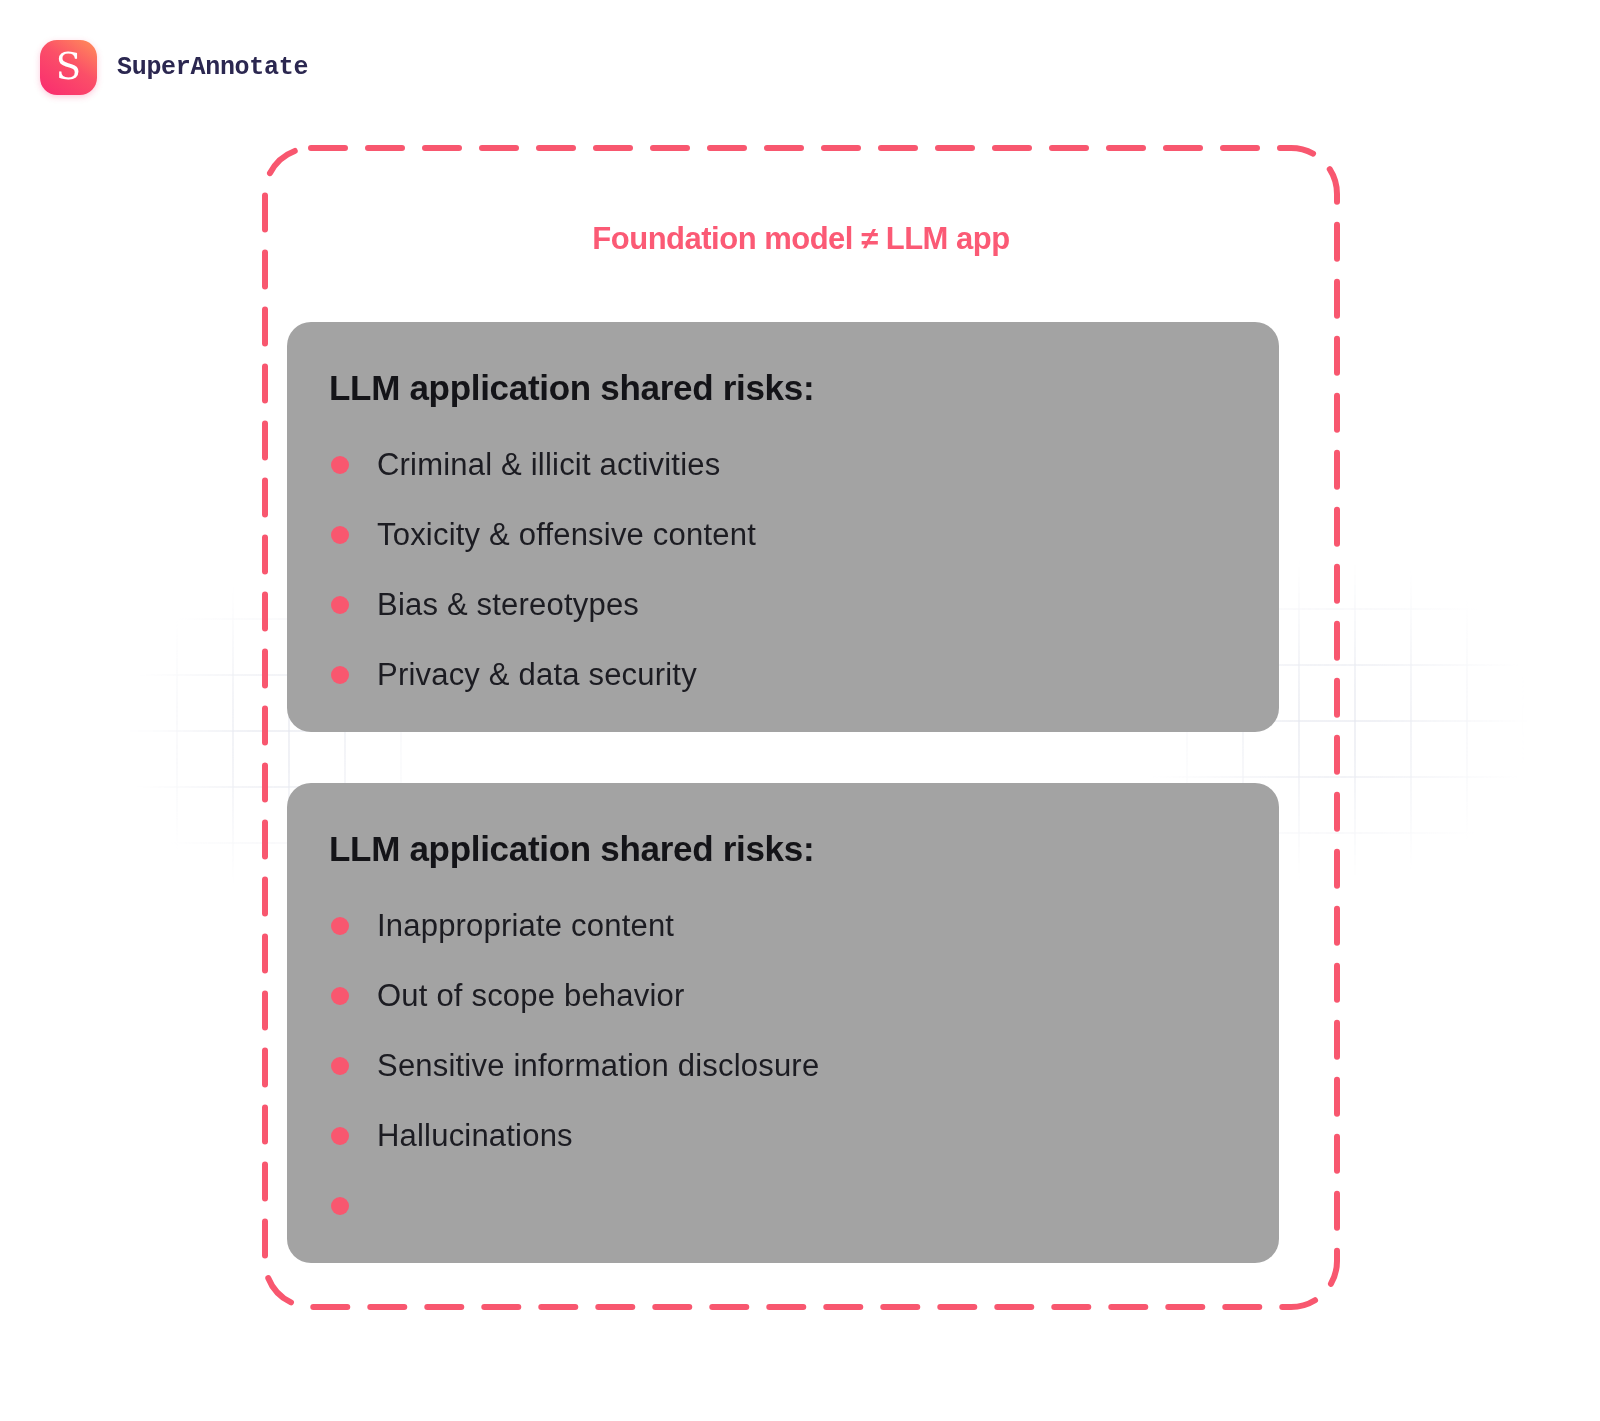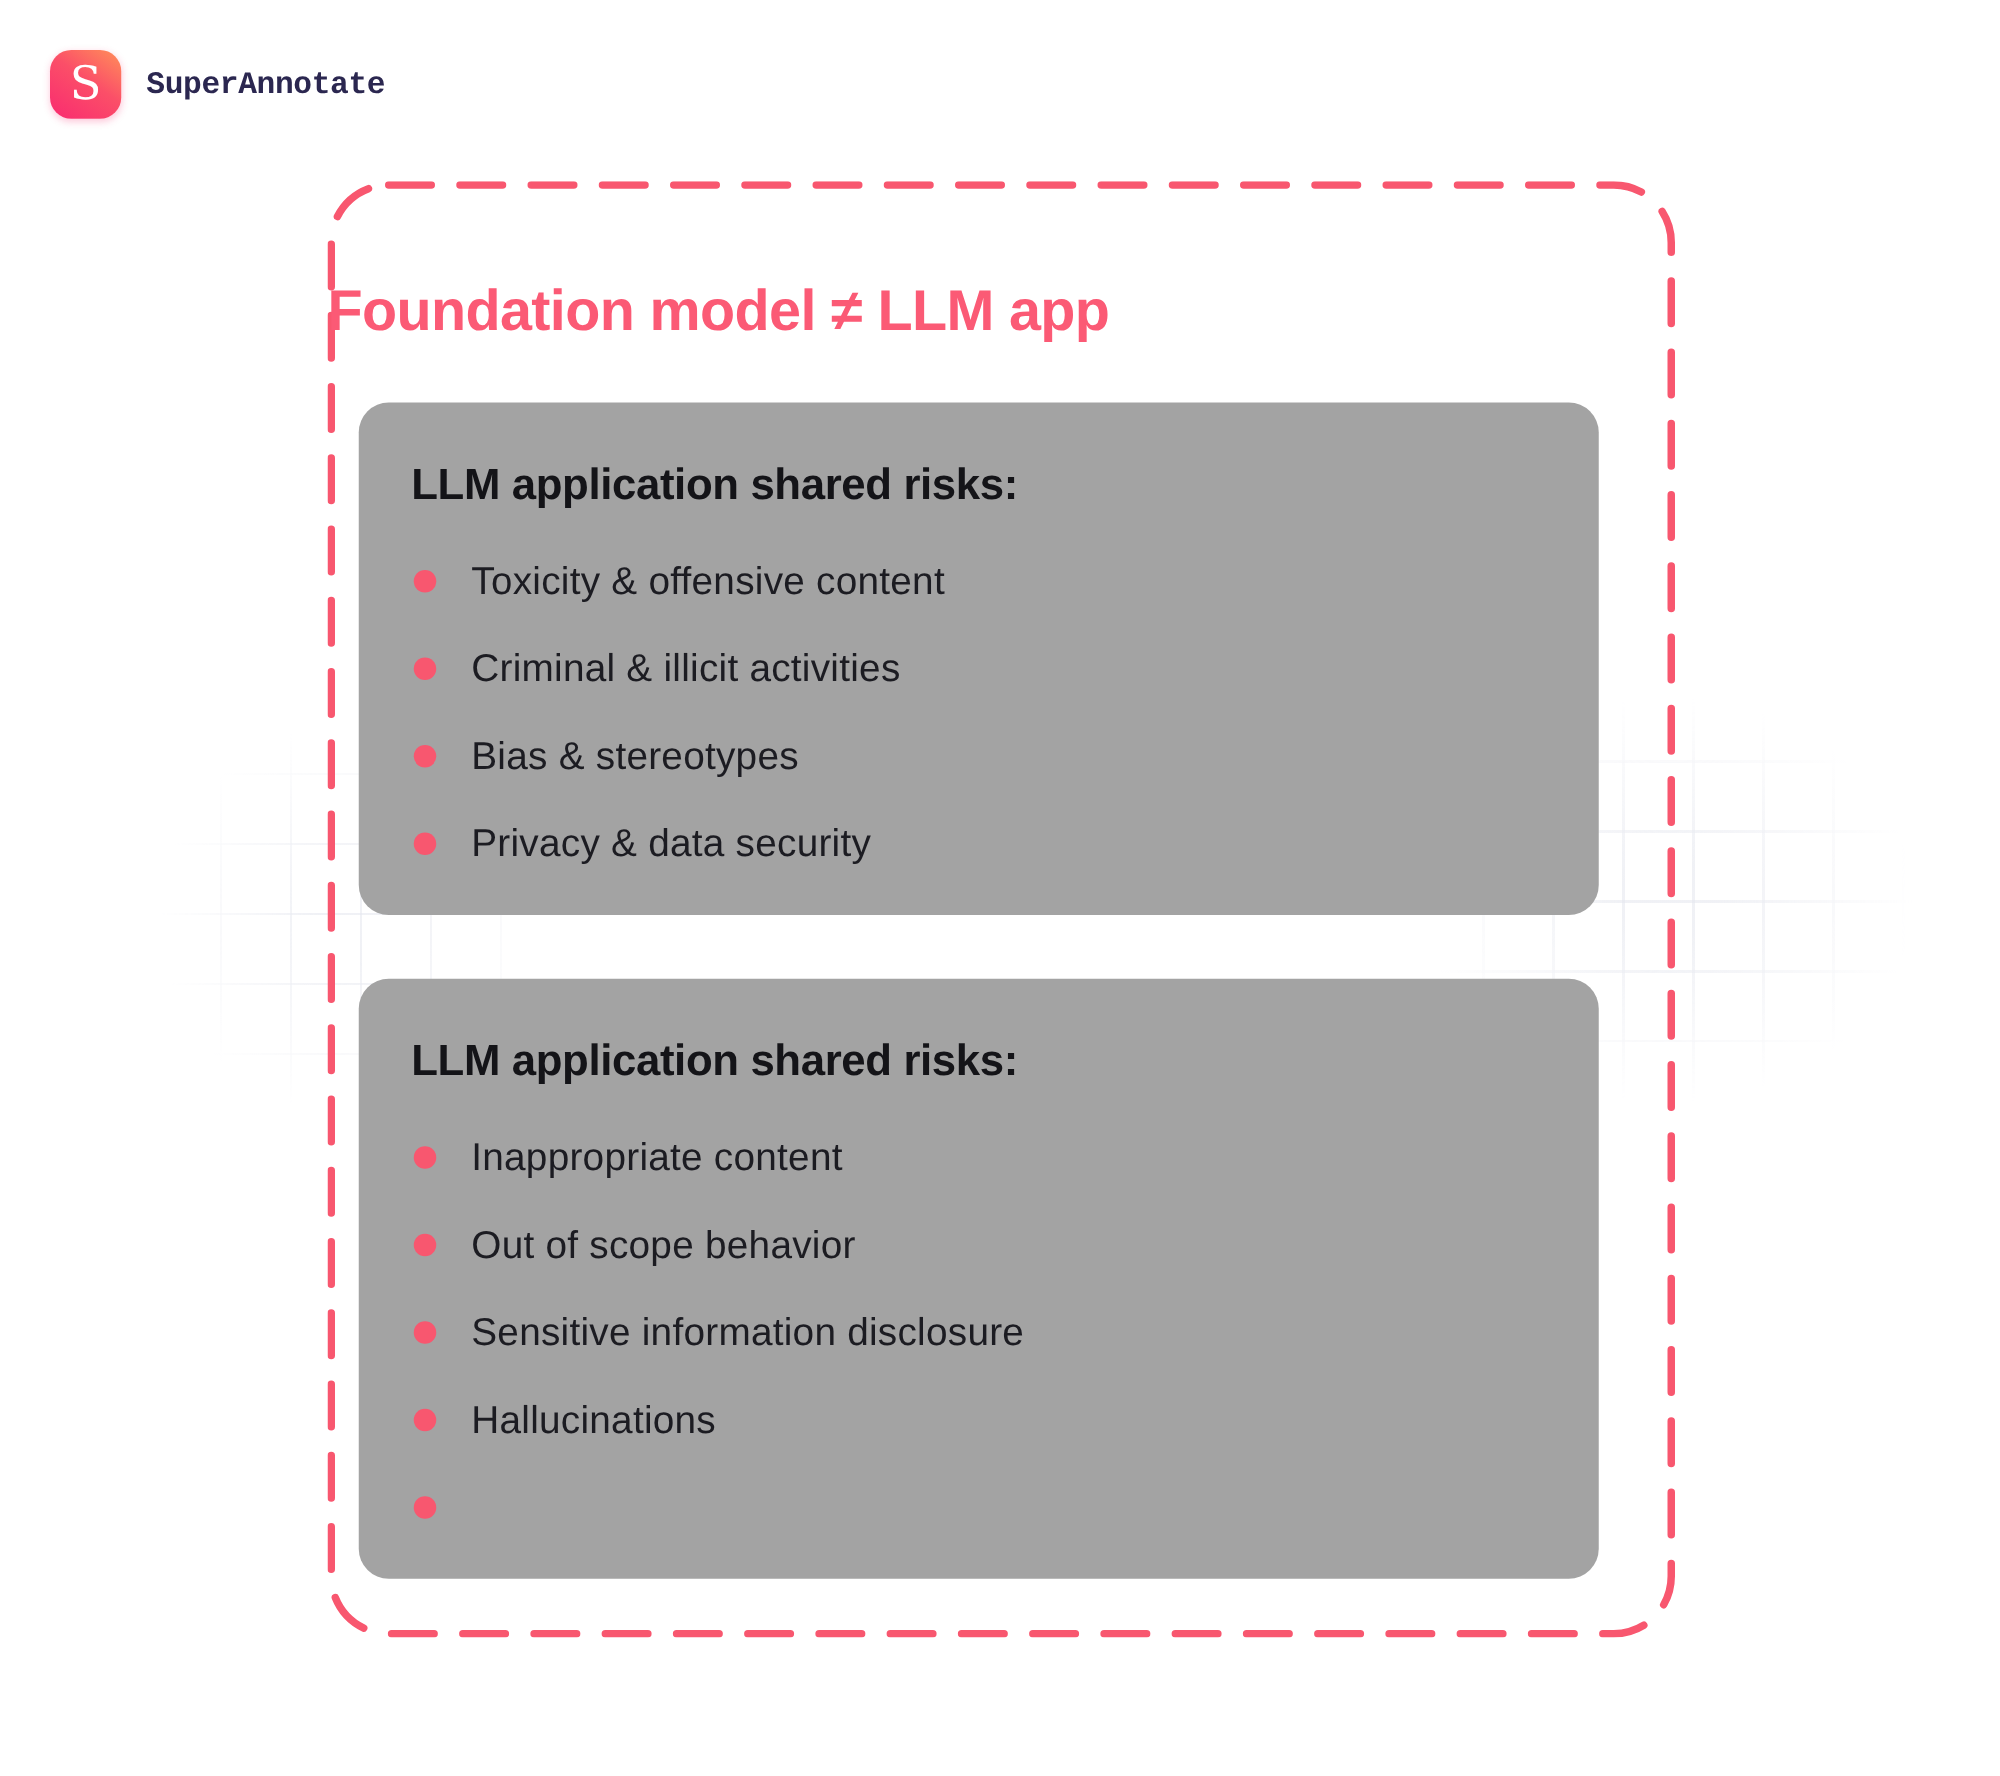--- a/index.html
+++ b/index.html
@@ -38,21 +38,22 @@
     transform: translateY(-1px);
   }
   .brand-name { font-size: 25px; font-weight: bold; color: #2b2750; letter-spacing: -0.3px; font-family: Liberation Mono, monospace; }
 
   
   .panel { position: absolute; left: 262px; top: 145px; width: 1078px; height: 1165px; }
   .panel svg.border { position: absolute; inset: 0; }
 
   .panel-title {
     position: absolute; left: 0; right: 0; top: 76px;
-    font-size: 46px; font-weight: bold; letter-spacing: -0.5px;
+    text-align: center;
+    font-size: 31px; font-weight: bold; letter-spacing: -0.5px;
     color: #fb5a75;
   }
 
   .card {
     position: absolute; left: 25px; width: 992px;
     background: #a3a3a3; border-radius: 24px;
     padding: 44px 42px 0 42px;
   }
   .card.shared { top: 177px; height: 410px; }
   .card.unique { top: 638px; height: 480px; }
@@ -87,25 +88,25 @@
       <rect x="3" y="3" width="1072" height="1159" rx="46" ry="46" fill="none" stroke="#f8576f" stroke-width="6" stroke-dasharray="34 23" stroke-linecap="round"></rect>
     </svg>
 
     <div class="panel-title">Foundation model ≠ LLM app</div>
 
     <div class="card shared">
       <div class="card-heading">LLM application shared risks:</div>
       <ul class="risk-list">
         <li>
           <span class="bullet"></span>
-          <span class="risk-text">Toxicity &amp; offensive content</span>
+          <span class="risk-text">Criminal &amp; illicit activities</span>
         </li>
         <li>
           <span class="bullet"></span>
-          <span class="risk-text">Criminal &amp; illicit activities</span>
+          <span class="risk-text">Toxicity &amp; offensive content</span>
         </li>
         <li>
           <span class="bullet"></span>
           <span class="risk-text">Bias &amp; stereotypes</span>
         </li>
         <li>
           <span class="bullet"></span>
           <span class="risk-text">Privacy &amp; data security</span>
         </li>
       </ul>

